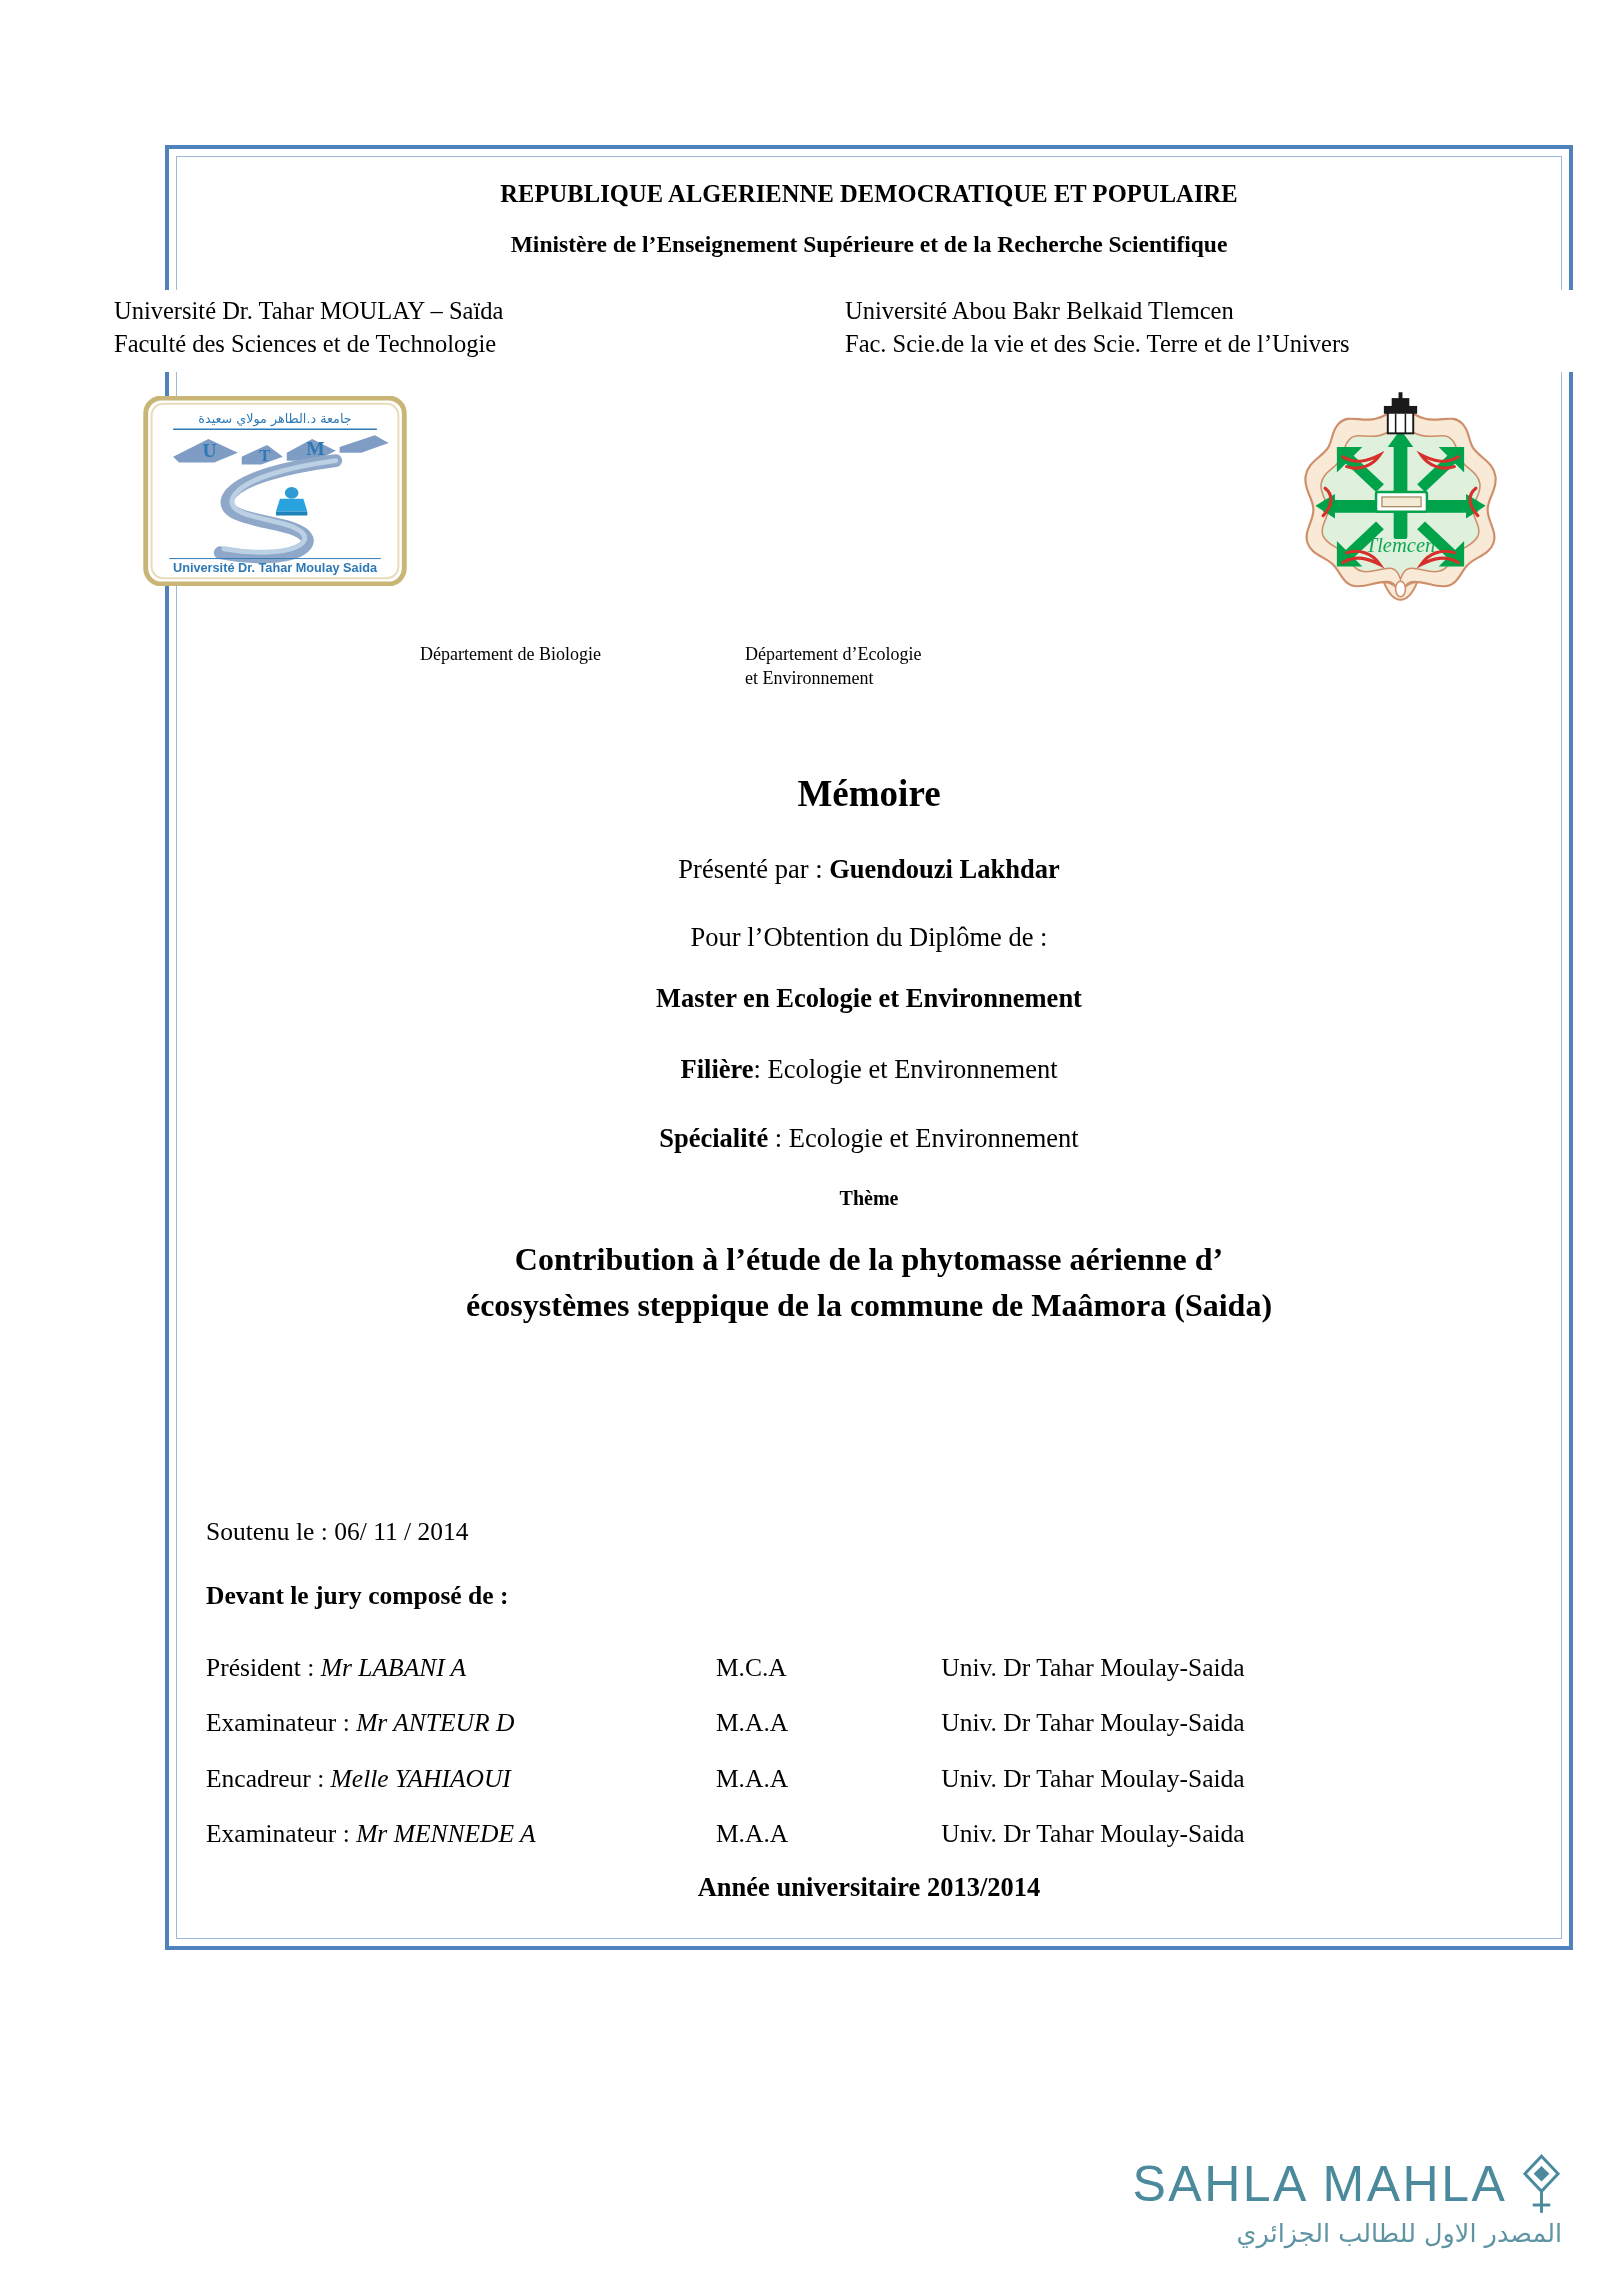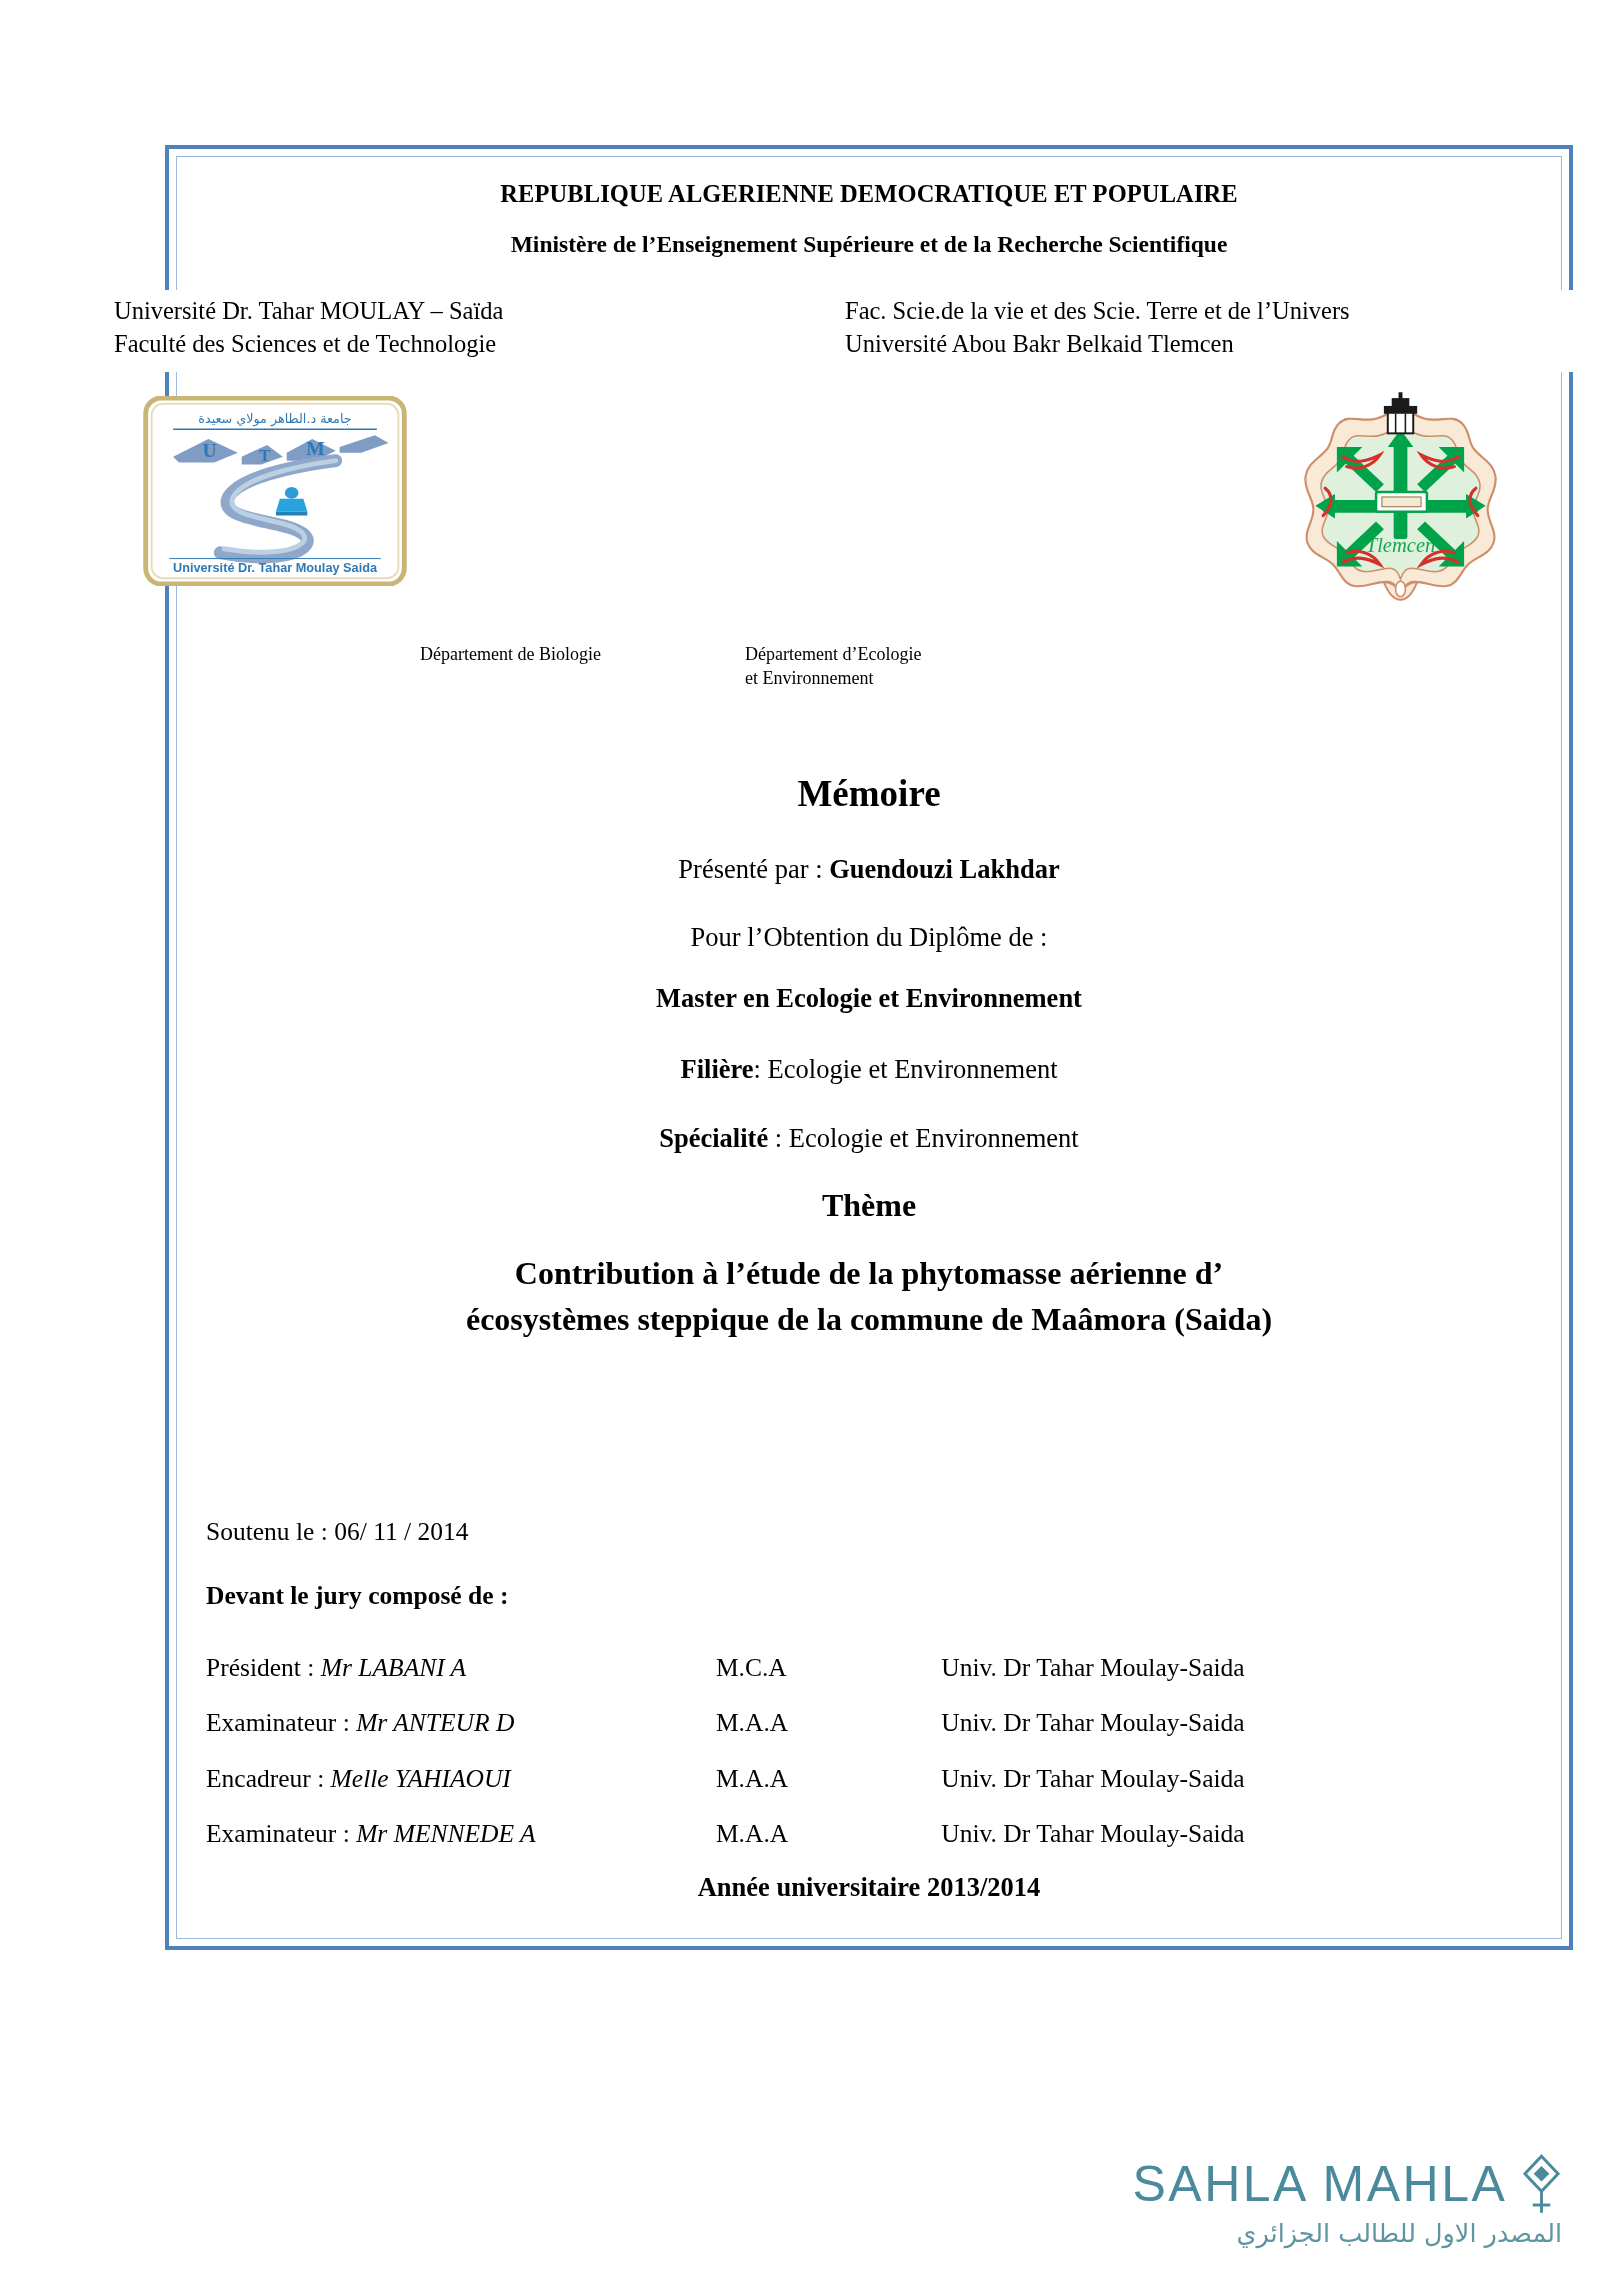--- a/index.html
+++ b/index.html
@@ -145,21 +145,21 @@
     line-height: 1.2;
   }
   .line-filiere b { font-weight: bold; }
   .line-specialite {
     font-size: 26.5px;
     margin-bottom: 31px;
     line-height: 1.2;
   }
   .line-specialite b { font-weight: bold; }
   .line-theme {
-    font-size: 32px;
+    font-size: 20px;
     font-weight: bold;
     margin-bottom: 27.4px;
     line-height: 1.2;
   }
   .title-main {
     font-size: 32px;
     font-weight: bold;
     line-height: 1.42;
     padding: 0 37px;
   }
@@ -316,22 +316,22 @@
 
   </div>
 </div>
 
 <div class="univ-row">
   <div class="univ-col univ-left">
     <div>Université  Dr. Tahar MOULAY – Saïda</div>
     <div> Faculté des Sciences et de Technologie</div>
   </div>
   <div class="univ-col univ-right">
+    <div>Université Abou Bakr Belkaid Tlemcen</div>
     <div>Fac. Scie.de la vie et des Scie. Terre et de l’Univers</div>
-    <div>Université Abou Bakr Belkaid Tlemcen</div>
   </div>
 </div>
 
 <div class="logo-left">
   <svg class="logo-svg" viewBox="0 0 268 194" xmlns="http://www.w3.org/2000/svg">
 
     <rect x="2" y="2" width="264" height="190" rx="16" ry="16" fill="#ffffff" stroke="#c9b676" stroke-width="5"></rect>
     <rect x="8" y="8" width="252" height="178" rx="12" ry="12" fill="#ffffff" stroke="#e6dcb9" stroke-width="2"></rect>
 
     <text x="134" y="28" text-anchor="middle" font-family="DejaVu Sans, sans-serif" font-size="13" fill="#2e79b5">جامعة د.الطاهر مولاي سعيدة</text>

